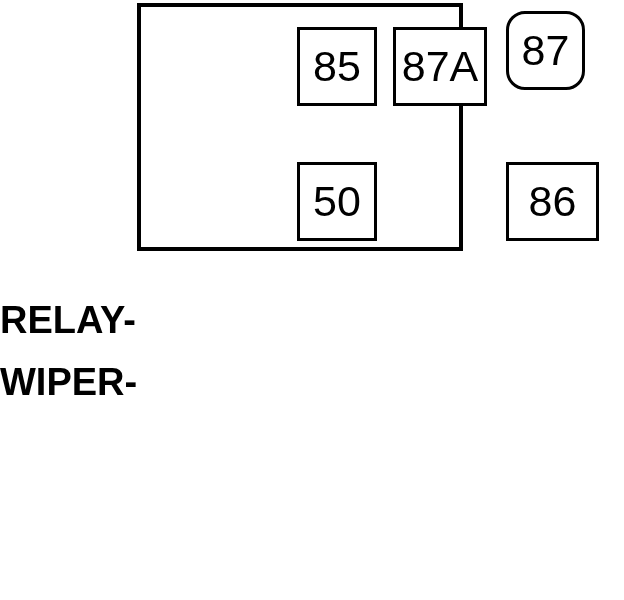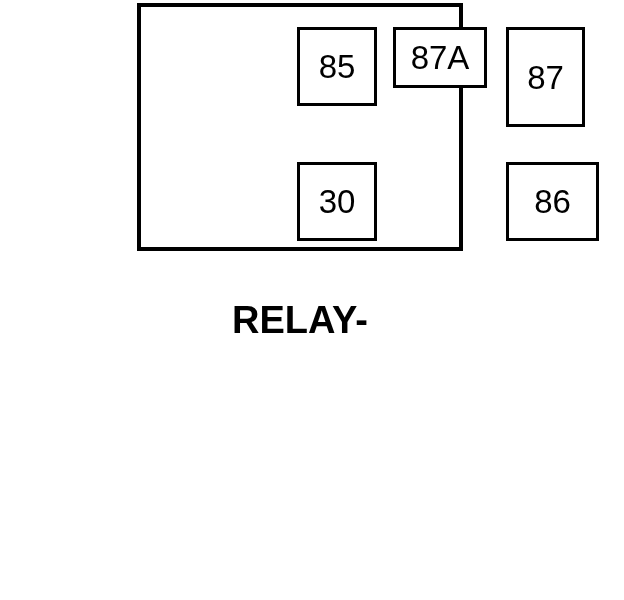--- a/index.html
+++ b/index.html
@@ -33,43 +33,43 @@
     position: absolute;
     box-sizing: border-box;
     border: 3px solid #000000;
     background: #ffffff;
     display: flex;
     align-items: center;
     justify-content: center;
   }
   .terminal .terminal-label {
     font-family: "Liberation Sans", sans-serif;
-    font-size: 33px;
+    font-size: 43px;
     font-weight: 400;
     line-height: 1;
     color: #000000;
     letter-spacing: 0px;
     white-space: nowrap;
   }
 
   
   #terminal-85  { left: 156px; top: 20px;  width: 80px; height: 79px; }
-  #terminal-87a { left: 252px; top: 20px;  width: 94px; height: 61px; }
-  #terminal-87  { left: 365px; top: 20px;  width: 79px; height: 100px; }
+  #terminal-87a { left: 252px; top: 20px;  width: 94px; height: 79px; }
+  #terminal-87  { left: 365px; top: 4px;  width: 79px; height: 79px; border-radius: 19px; }
   
   #terminal-30  { left: 156px; top: 155px; width: 80px; height: 79px; }
   #terminal-86  { left: 365px; top: 155px; width: 93px; height: 79px; }
 
   
   #caption {
     position: absolute;
     left: 0;
     top: 289px;
     width: 600px;
-    text-align: center;
+    text-align: left;
   }
   #caption .caption-line {
     font-family: "Liberation Sans", sans-serif;
     font-size: 38px;
     font-weight: bold;
     line-height: 62px;
     color: #000000;
     letter-spacing: 0px;
     white-space: nowrap;
   }
@@ -87,26 +87,27 @@
 
     <div class="terminal" id="terminal-87a">
       <span class="terminal-label">87A</span>
     </div>
 
     <div class="terminal" id="terminal-87">
       <span class="terminal-label">87</span>
     </div>
 
     <div class="terminal" id="terminal-30">
-      <span class="terminal-label">30</span>
+      <span class="terminal-label">50</span>
     </div>
 
     <div class="terminal" id="terminal-86">
       <span class="terminal-label">86</span>
     </div>
 
   </div>
 
   <div id="caption">
     <div class="caption-line">RELAY-</div>
+    <div class="caption-line">WIPER-</div>
   </div>
 
 </div>
 
 </body></html>

